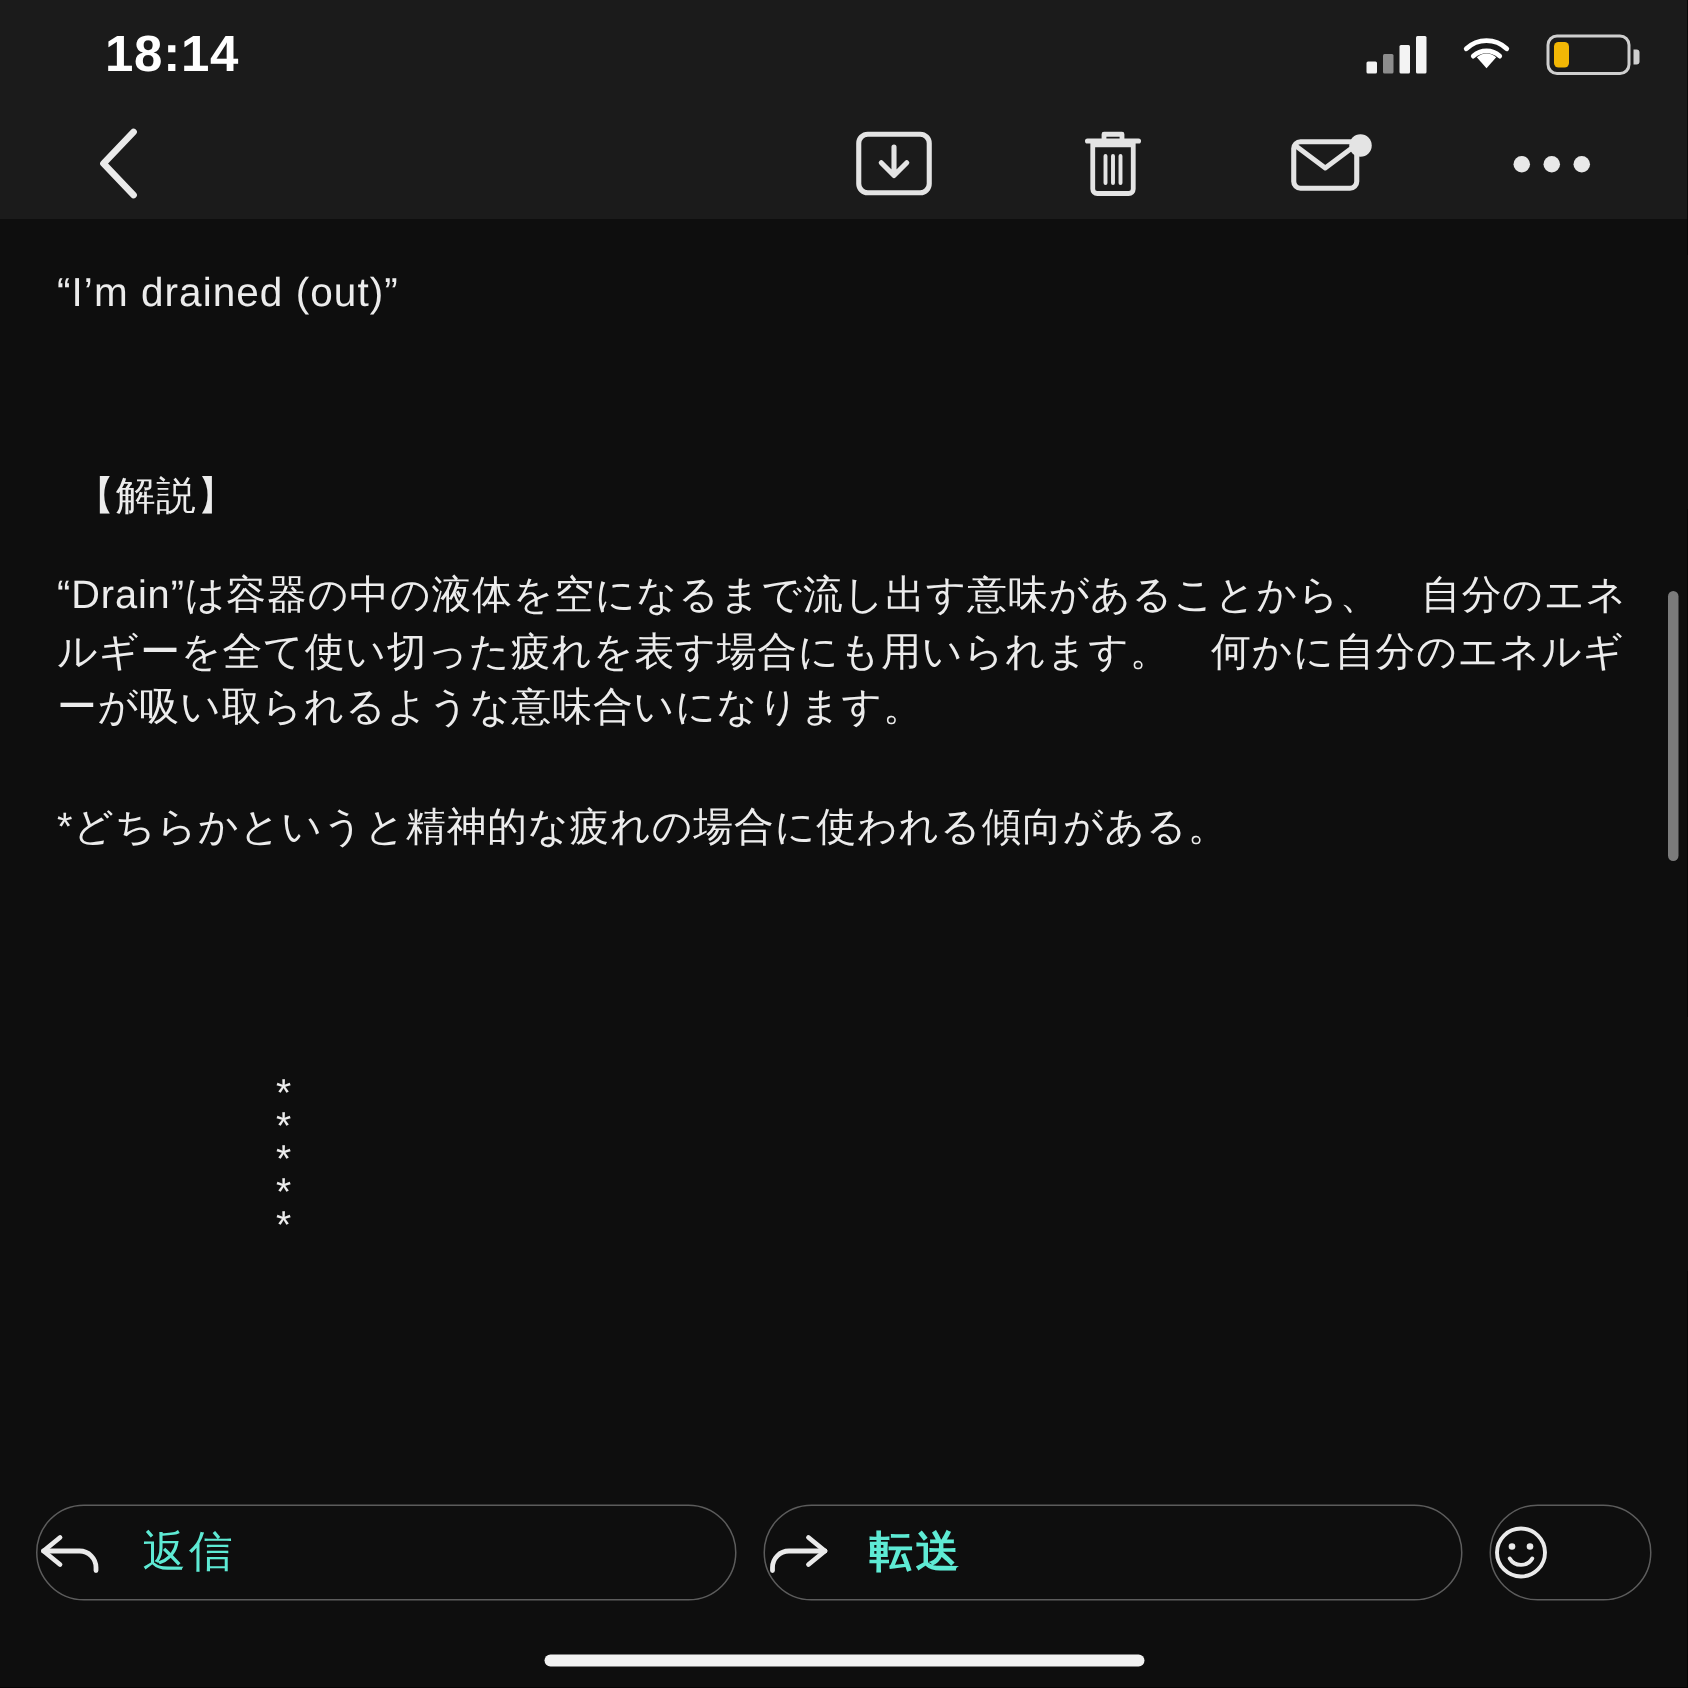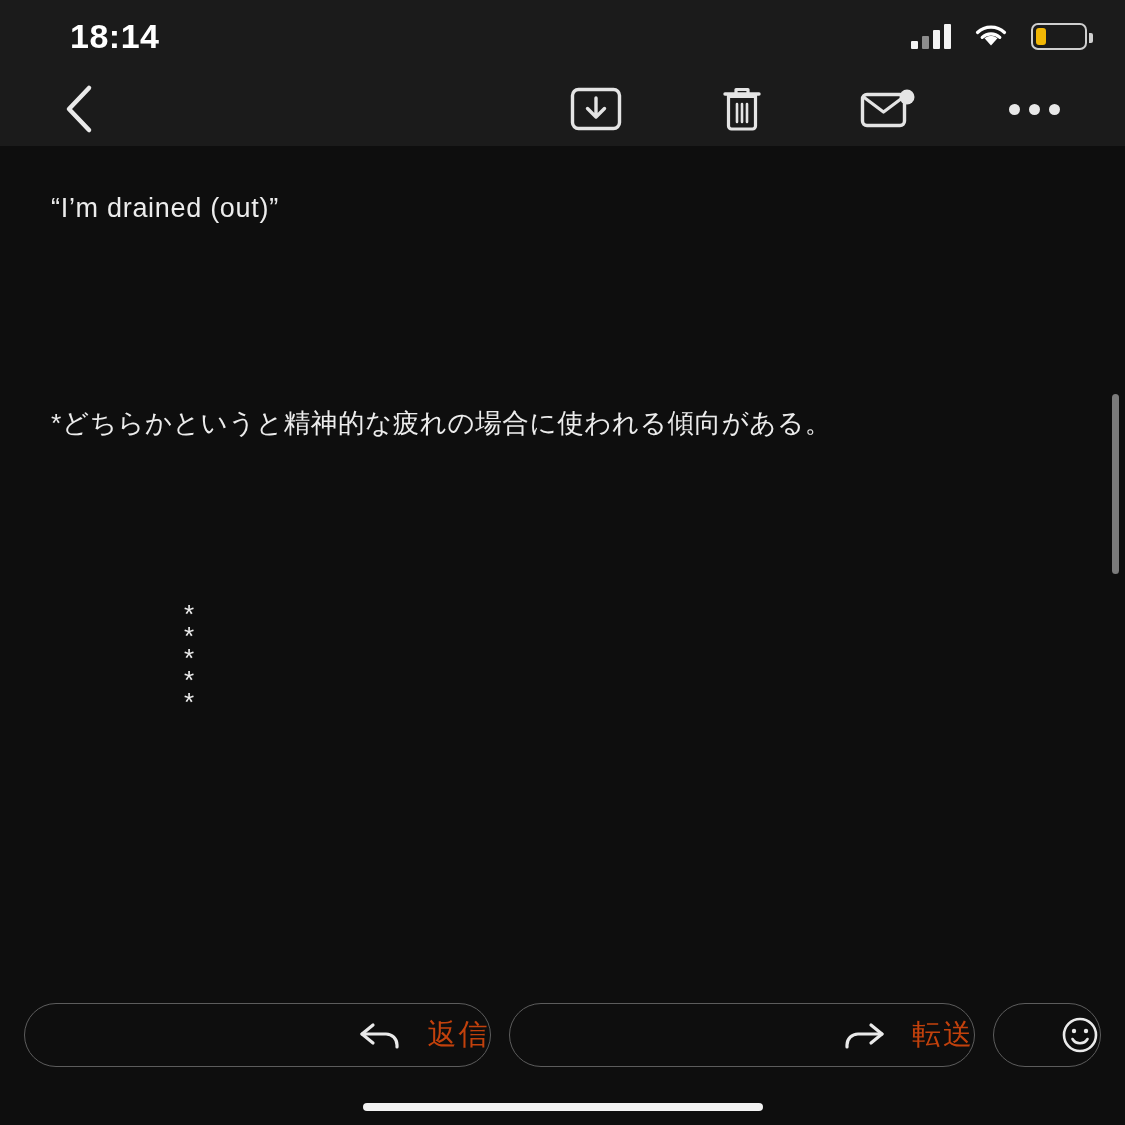--- a/index.html
+++ b/index.html
@@ -85,21 +85,21 @@
 
   
   .content {
     position: relative;
     flex: 1 1 auto;
     background: #0e0e0e;
     color: #e9e9e9;
     padding: 26px 28px 0 34px;
     overflow: hidden;
   }
-  .content p { margin: 17px; }
+  .content p { margin: 4px; }
   .jp {
     font-size: 26.5px;
     line-height: 1.42;
     letter-spacing: 0.6px;
     color: #ececec;
   }
   .en {
     font-size: 27px;
     line-height: 1.42;
     letter-spacing: 0.7px;
@@ -143,30 +143,30 @@
     height: 108px;
     background: #0e0e0e;
     display: flex; align-items: center;
     gap: 18px;
     padding: 0 24px;
   }
   .pill {
     height: 64px;
     border: 1.6px solid #5c5c5c;
     border-radius: 34px;
-    display: flex; align-items: center; justify-content: flex-end;
+    display: flex; align-items: center; justify-content: flex-start;
     gap: 26px;
-    color: #c2410c;
+    color: #5eead4;
     font-size: 29px;
     letter-spacing: 2px;
     cursor: pointer;
     background: transparent;
   }
   .pill.reply { flex: 1 1 0; }
-  .pill.forward { flex: 1 1 0; }
+  .pill.forward { flex: 1 1 0; font-weight: bold; }
   .pill.emoji { width: 108px; flex: 0 0 108px; }
   .pill svg { display: block; }
 
   
   .homebar {
     flex: 0 0 auto;
     height: 36px;
     display: flex; align-items: center; justify-content: center;
     background: #0e0e0e;
   }
@@ -241,23 +241,25 @@
     </div>
   </div>
 
   <div class="content">
 
     <p class="en">“I’m drained (out)”</p>
 
     <div class="gap-lg"></div>
     <div class="gap-md"></div>
 
+    <p class="jp indent">【解説】</p>
 
     <div class="gap-sm"></div>
 
+    <p class="jp">“Drain”は容器の中の液体を空になるまで流し出す意味があることから、　自分のエネルギーを全て使い切った疲れを表す場合にも用いられます。　何かに自分のエネルギーが吸い取られるような意味合いになります。</p>
 
     <div class="gap-md"></div>
 
     <p class="jp">*どちらかというと精神的な疲れの場合に使われる傾向がある。</p>
 
     <div class="gap-md"></div>
 
 
     <div class="gap-md"></div>
 

